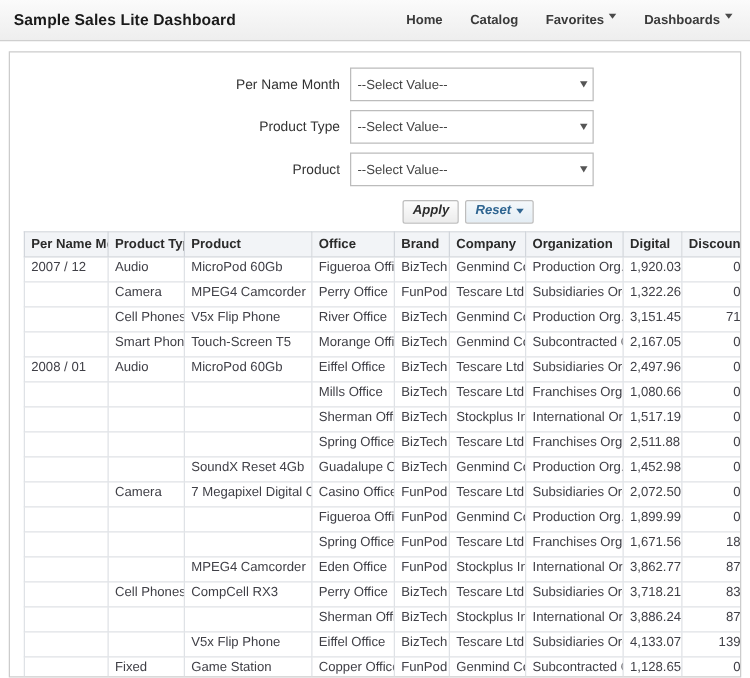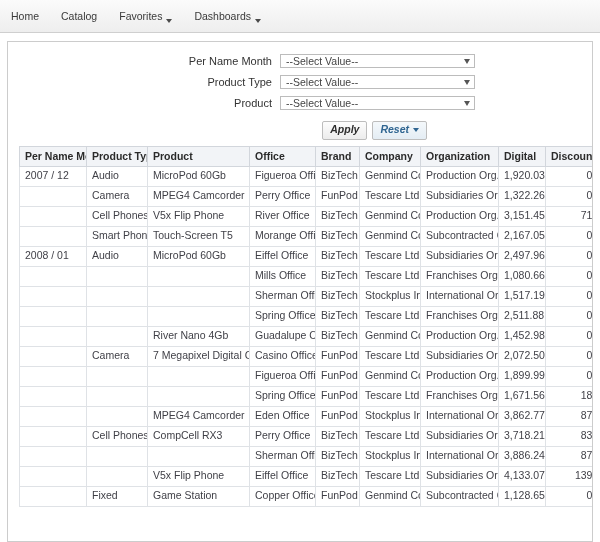--- a/index.html
+++ b/index.html
@@ -42,24 +42,25 @@
   }
   .global-nav {
     display: flex;
     align-items: center;
     gap: 22px;
   }
   .nav-item {
     font-size: 10.5px;
     color: #3a3a3a;
     display: inline-flex;
-    align-items: flex-end;
+    align-items: flex-start;
     gap: 4px;
     cursor: pointer;
     white-space: nowrap;
+    font-weight: bold;
   }
   .caret {
     width: 0;
     height: 0;
     border-left: 3.5px solid transparent;
     border-right: 3.5px solid transparent;
     border-top: 4.5px solid #4a4a4a;
     display: inline-block;
     position: relative;
     top: 1px;
@@ -94,21 +95,21 @@
     width: 155px;
     text-align: right;
     padding-right: 8px;
     font-size: 11px;
     color: #333333;
     box-sizing: border-box;
     white-space: nowrap;
   }
   .prompt-select {
     width: 195px;
-    height: 14px;
+    height: 27px;
     border: 1px solid #bcbcbc;
     background: #ffffff;
     box-sizing: border-box;
     display: flex;
     align-items: center;
     justify-content: space-between;
     padding: 0 4px 0 5px;
     font-size: 10.5px;
     color: #444444;
     cursor: pointer;
@@ -210,20 +211,21 @@
   col.c-org   { width: 78px; }
   col.c-rev   { width: 47px; }
   col.c-disc  { width: 67px; }
 </style>
 </head>
 <body>
 
 <div class="page">
 
   <div class="global-header">
+    <div class="dash-title">Sample Sales Lite Dashboard</div>
     <div class="global-nav">
       <span class="nav-item">
         <span>Home</span>
       </span>
       <span class="nav-item">
         <span>Catalog</span>
       </span>
       <span class="nav-item">
         <span>Favorites</span>
         <span class="caret"></span>
@@ -387,21 +389,21 @@
                 <td>Spring Office</td>
                 <td>BizTech</td>
                 <td>Tescare Ltd.</td>
                 <td>Franchises Org.</td>
                 <td class="num">2,511.88</td>
                 <td class="num">0.00</td>
               </tr>
               <tr>
                 <td class="blank"></td>
                 <td class="blank"></td>
-                <td>River Nano 4Gb</td>
+                <td>SoundX Reset 4Gb</td>
                 <td>Guadalupe Office</td>
                 <td>BizTech</td>
                 <td>Genmind Corp</td>
                 <td>Production Org.</td>
                 <td class="num">1,452.98</td>
                 <td class="num">0.00</td>
               </tr>
               <tr>
                 <td class="blank"></td>
                 <td>Camera</td>

